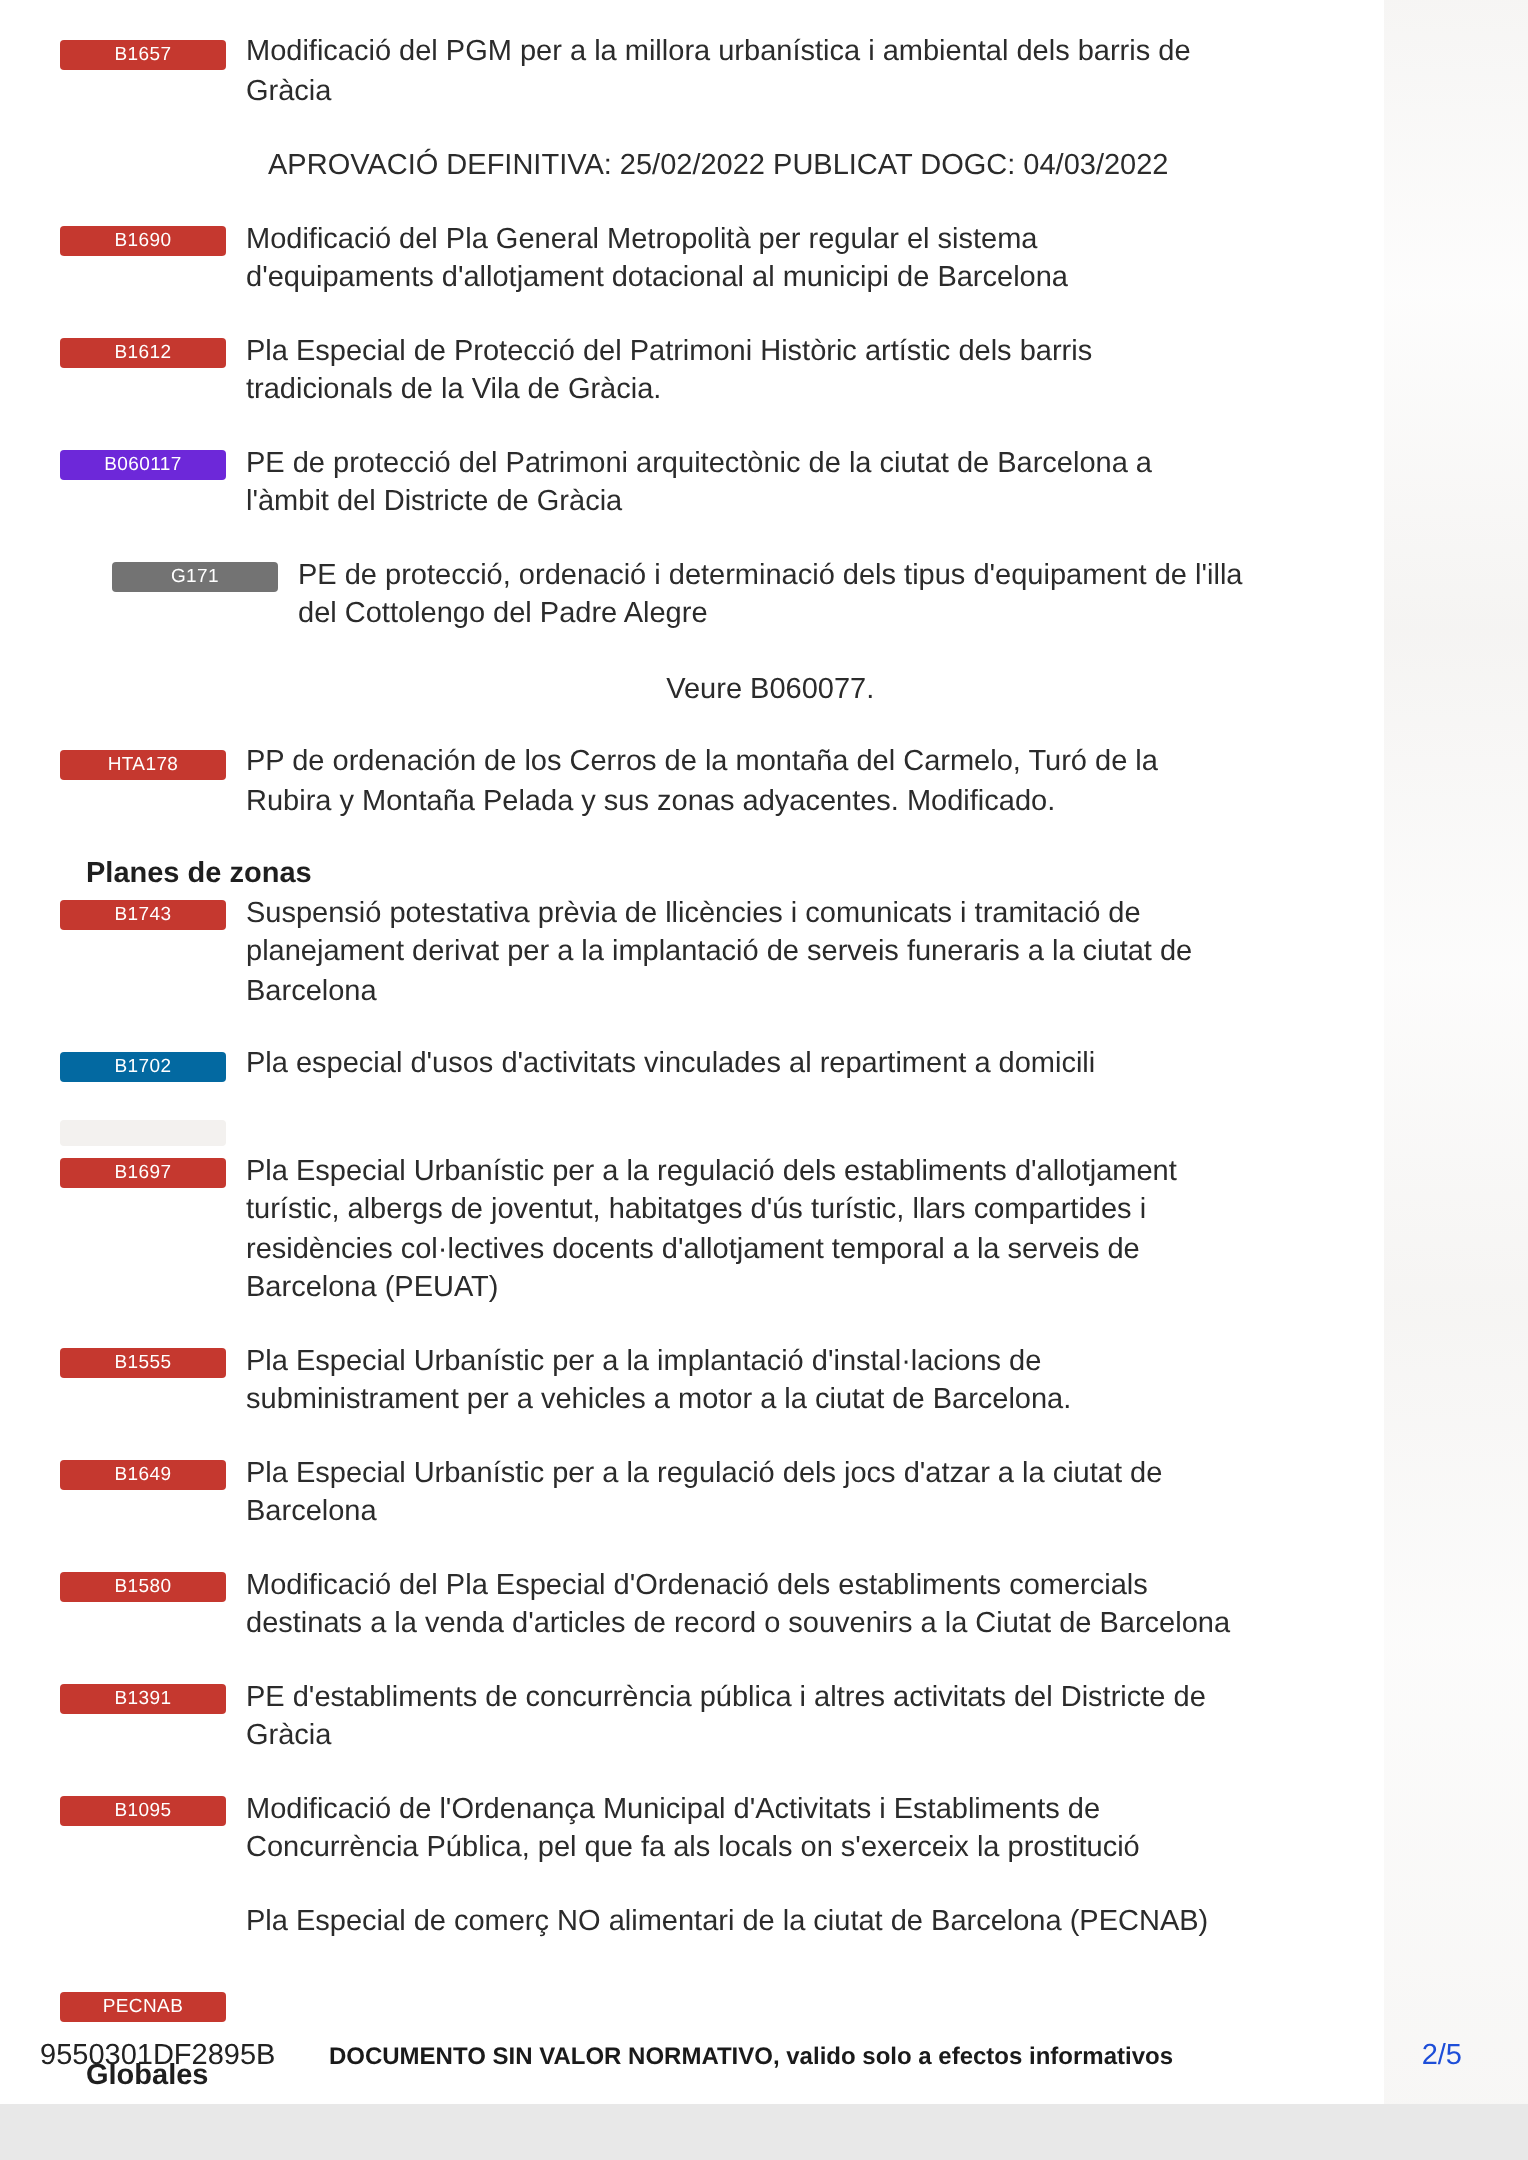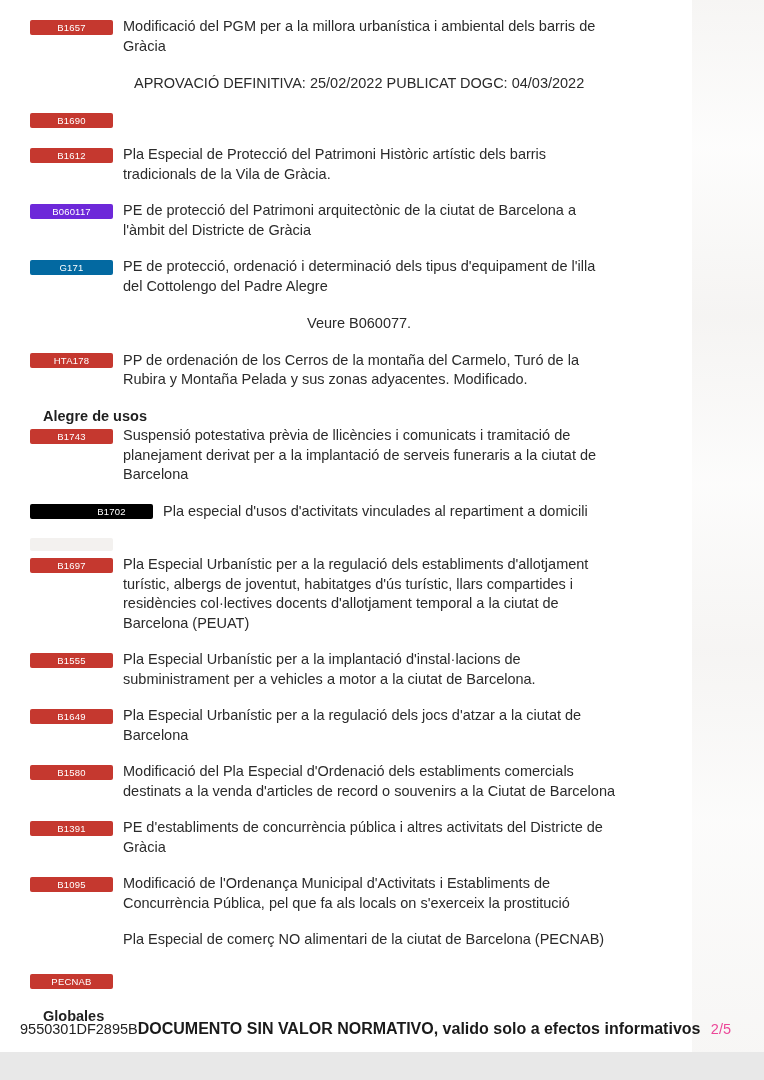--- a/index.html
+++ b/index.html
@@ -40,22 +40,22 @@
   .ghost-row{
     width:83px;height:13px;margin:0 0 4px 0;border-radius:2px;
     background:#f3f1ef;
   }
   .footer{
     position:absolute;left:0;top:1020px;width:764px;
     display:grid;grid-template-columns:1fr auto 1fr;align-items:center;
     padding:0 33px 0 20px;box-sizing:border-box;
   }
   .footer-left{justify-self:start;font-size:14.5px;color:#222;}
-  .footer-center{justify-self:center;font-size:16px;font-weight:bold;color:#1a1a1a;text-align:right;}
-  .footer-right{justify-self:end;font-size:14.5px;color:#ec4899;}
+  .footer-center{justify-self:center;font-size:12px;font-weight:bold;color:#1a1a1a;text-align:right;}
+  .footer-right{justify-self:end;font-size:14.5px;color:#1d4ed8;}
 </style>
 </head>
 <body>
 
 <div class="page">
   <div class="scan-artifacts"></div>
 
   <div class="content" id="sections">
       <div class="section">
     <div class="entry">
@@ -66,20 +66,26 @@
               <div class="line">Gràcia</div>
             </div>
             <div class="para">
               <div class="line">APROVACIÓ DEFINITIVA: 25/02/2022 PUBLICAT DOGC: 04/03/2022</div>
             </div>
           </div>
     </div>
 
     <div class="entry">
       <div class="badge" style="background: rgb(197, 56, 47);">B1690</div>
+      <div class="entry-text">
+            <div class="para">
+              <div class="line">Modificació del Pla General Metropolità per regular el sistema</div>
+              <div class="line">d'equipaments d'allotjament dotacional al municipi de Barcelona</div>
+            </div>
+          </div>
     </div>
 
     <div class="entry">
       <div class="badge" style="background: rgb(197, 56, 47);">B1612</div>
       <div class="entry-text">
             <div class="para">
               <div class="line">Pla Especial de Protecció del Patrimoni Històric artístic dels barris</div>
               <div class="line">tradicionals de la Vila de Gràcia.</div>
             </div>
           </div>
@@ -89,21 +95,21 @@
       <div class="badge" style="background: #6d28d9;">B060117</div>
       <div class="entry-text">
             <div class="para">
               <div class="line">PE de protecció del Patrimoni arquitectònic de la ciutat de Barcelona a</div>
               <div class="line">l'àmbit del Districte de Gràcia</div>
             </div>
           </div>
     </div>
 
     <div class="entry">
-      <div class="badge" style="background: #0369a1;">G171</div>
+      <div class="badge" style="background: #737373; margin-left: 26px;">G171</div>
       <div class="entry-text">
             <div class="para">
               <div class="line">PE de protecció, ordenació i determinació dels tipus d'equipament de l'illa</div>
               <div class="line">del Cottolengo del Padre Alegre</div>
             </div>
             <div class="para">
               <div class="line">Veure B060077.</div>
             </div>
           </div>
     </div>
@@ -112,48 +118,48 @@
       <div class="badge" style="background: rgb(197, 56, 47);">HTA178</div>
       <div class="entry-text">
             <div class="para">
               <div class="line">PP de ordenación de los Cerros de la montaña del Carmelo, Turó de la</div>
               <div class="line">Rubira y Montaña Pelada y sus zonas adyacentes. Modificado.</div>
             </div>
           </div>
     </div>
   </div>
       <div class="section">
-        <div class="heading">Alegre de usos</div>
+        <div class="heading">Planes de zonas</div>
     <div class="entry">
       <div class="badge" style="background: rgb(197, 56, 47);">B1743</div>
       <div class="entry-text">
             <div class="para">
               <div class="line">Suspensió potestativa prèvia de llicències i comunicats i tramitació de</div>
               <div class="line">planejament derivat per a la implantació de serveis funeraris a la ciutat de</div>
               <div class="line">Barcelona</div>
             </div>
           </div>
     </div>
 
     <div class="entry">
-      <div class="badge" style="background: #000000; padding-left: 40px;">B1702</div>
+      <div class="badge" style="background: #0369a1;">B1702</div>
       <div class="entry-text">
             <div class="para">
               <div class="line">Pla especial d'usos d'activitats vinculades al repartiment a domicili</div>
             </div>
           </div>
     </div>
   <div class="ghost-row"></div>
     <div class="entry">
       <div class="badge" style="background: rgb(197, 56, 47);">B1697</div>
       <div class="entry-text">
             <div class="para">
               <div class="line">Pla Especial Urbanístic per a la regulació dels establiments d'allotjament</div>
               <div class="line">turístic, albergs de joventut, habitatges d'ús turístic, llars compartides i</div>
-              <div class="line">residències col·lectives docents d'allotjament temporal a la ciutat de</div>
+              <div class="line">residències col·lectives docents d'allotjament temporal a la serveis de</div>
               <div class="line">Barcelona (PEUAT)</div>
             </div>
           </div>
     </div>
 
     <div class="entry">
       <div class="badge" style="background: rgb(197, 56, 47);">B1555</div>
       <div class="entry-text">
             <div class="para">
               <div class="line">Pla Especial Urbanístic per a la implantació d'instal·lacions de</div>

